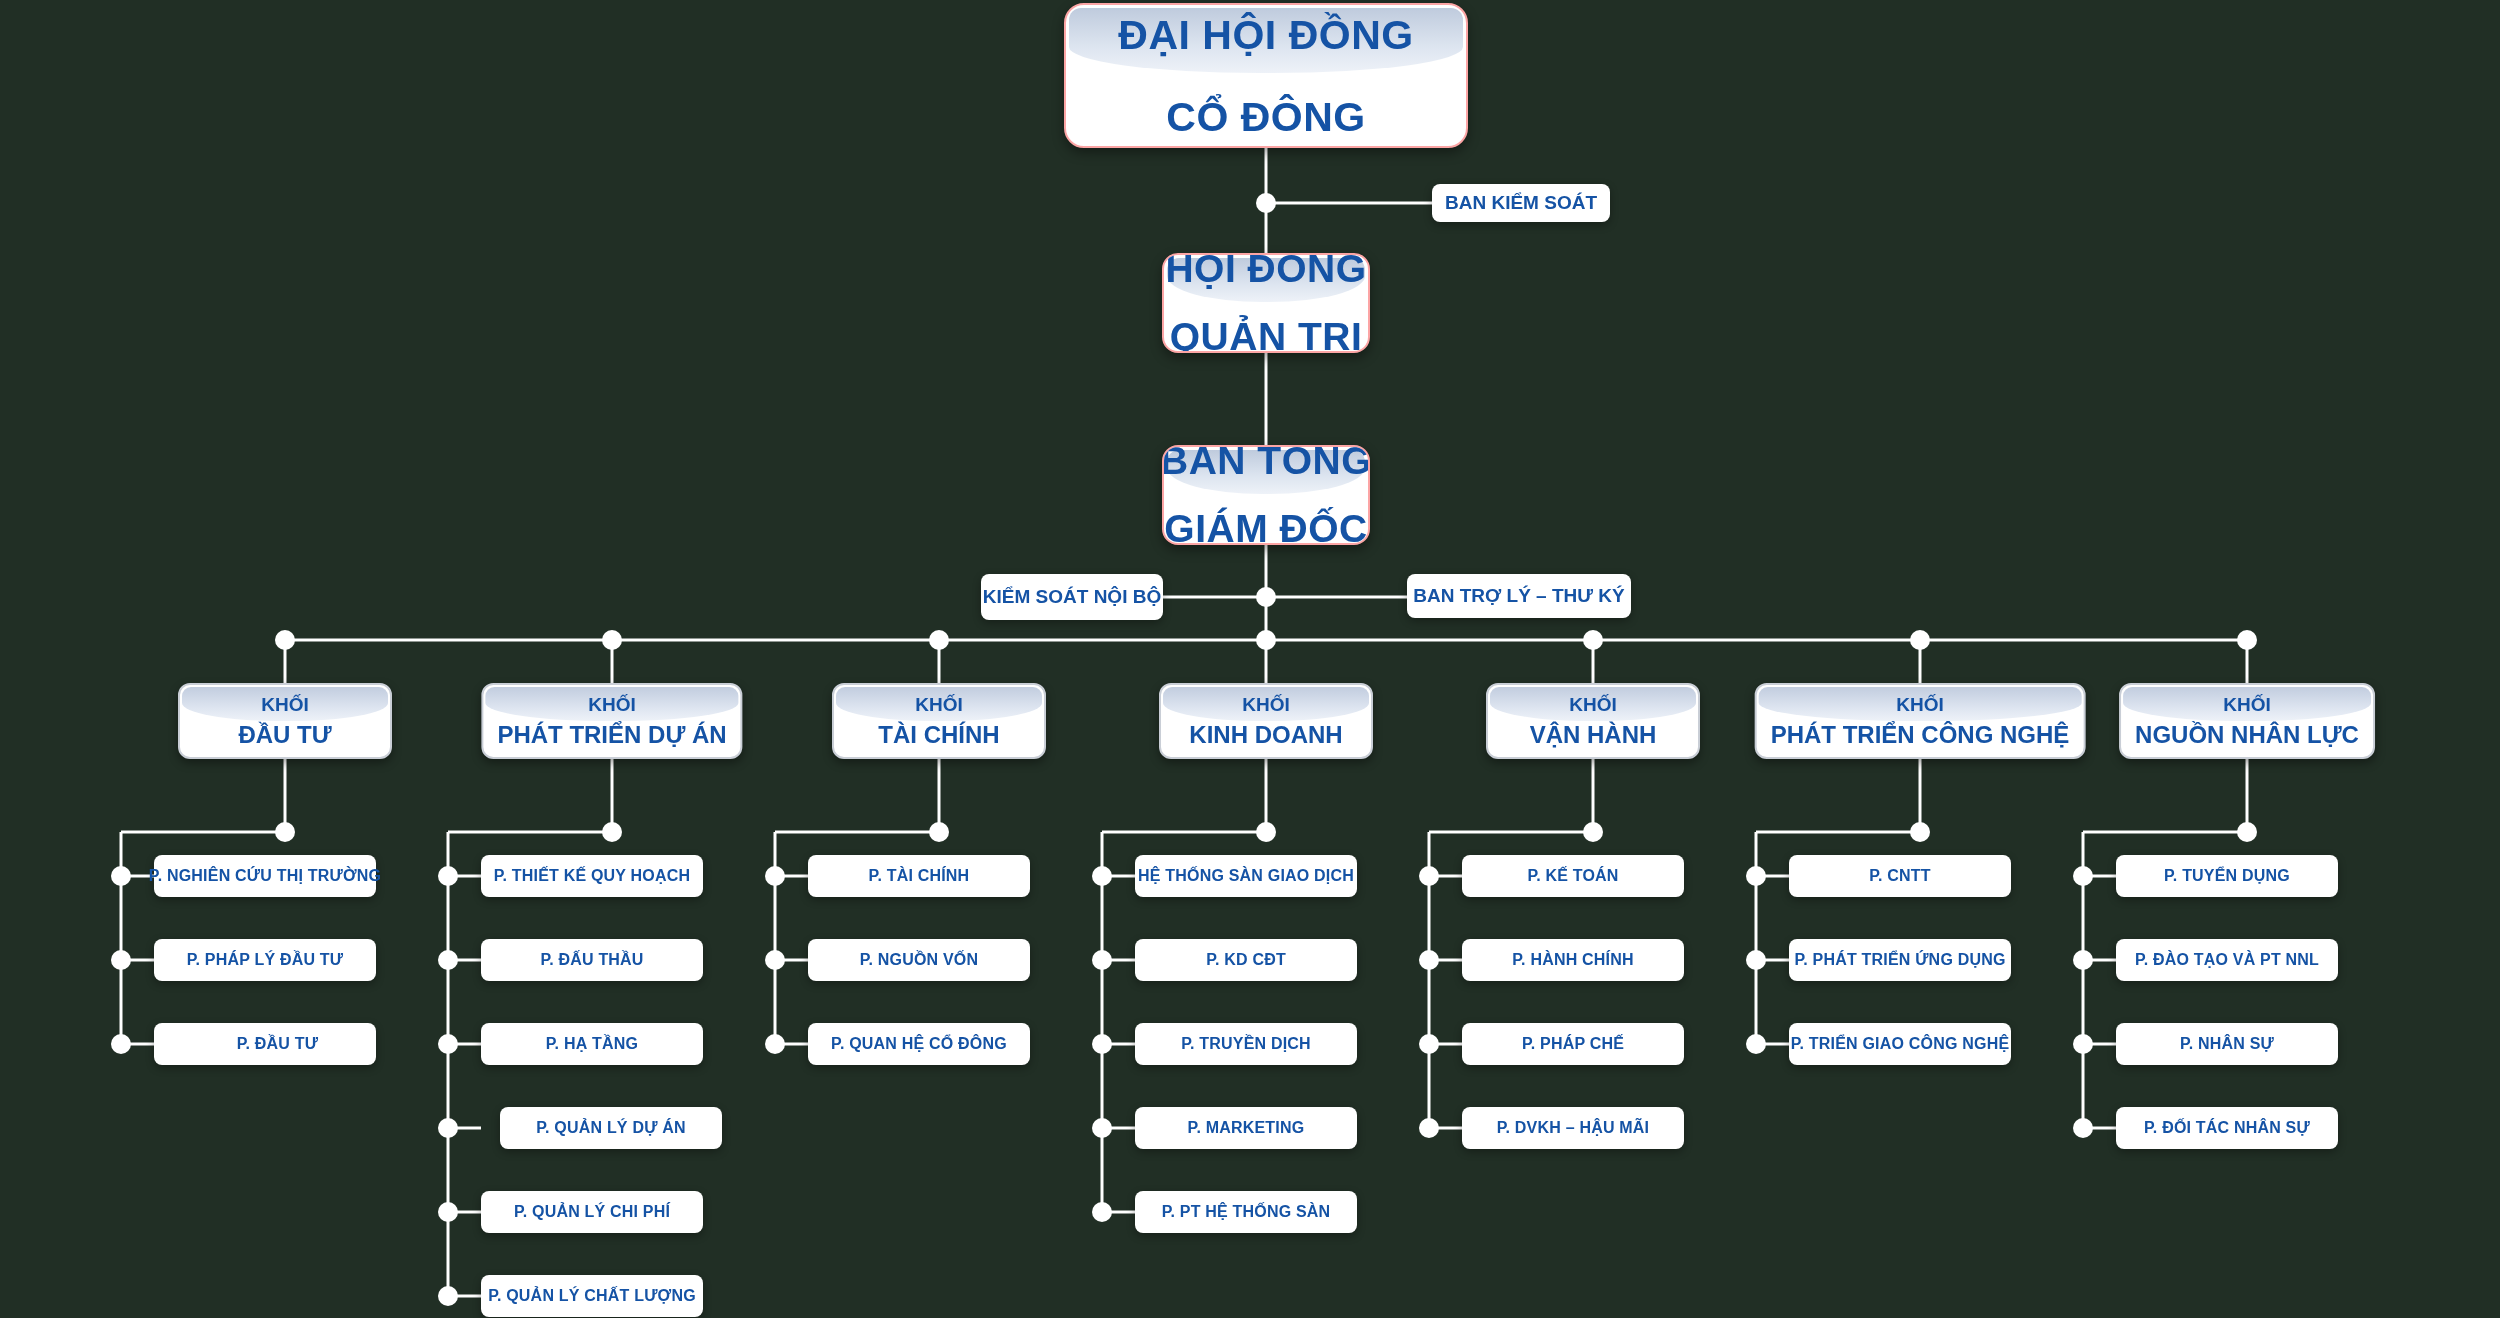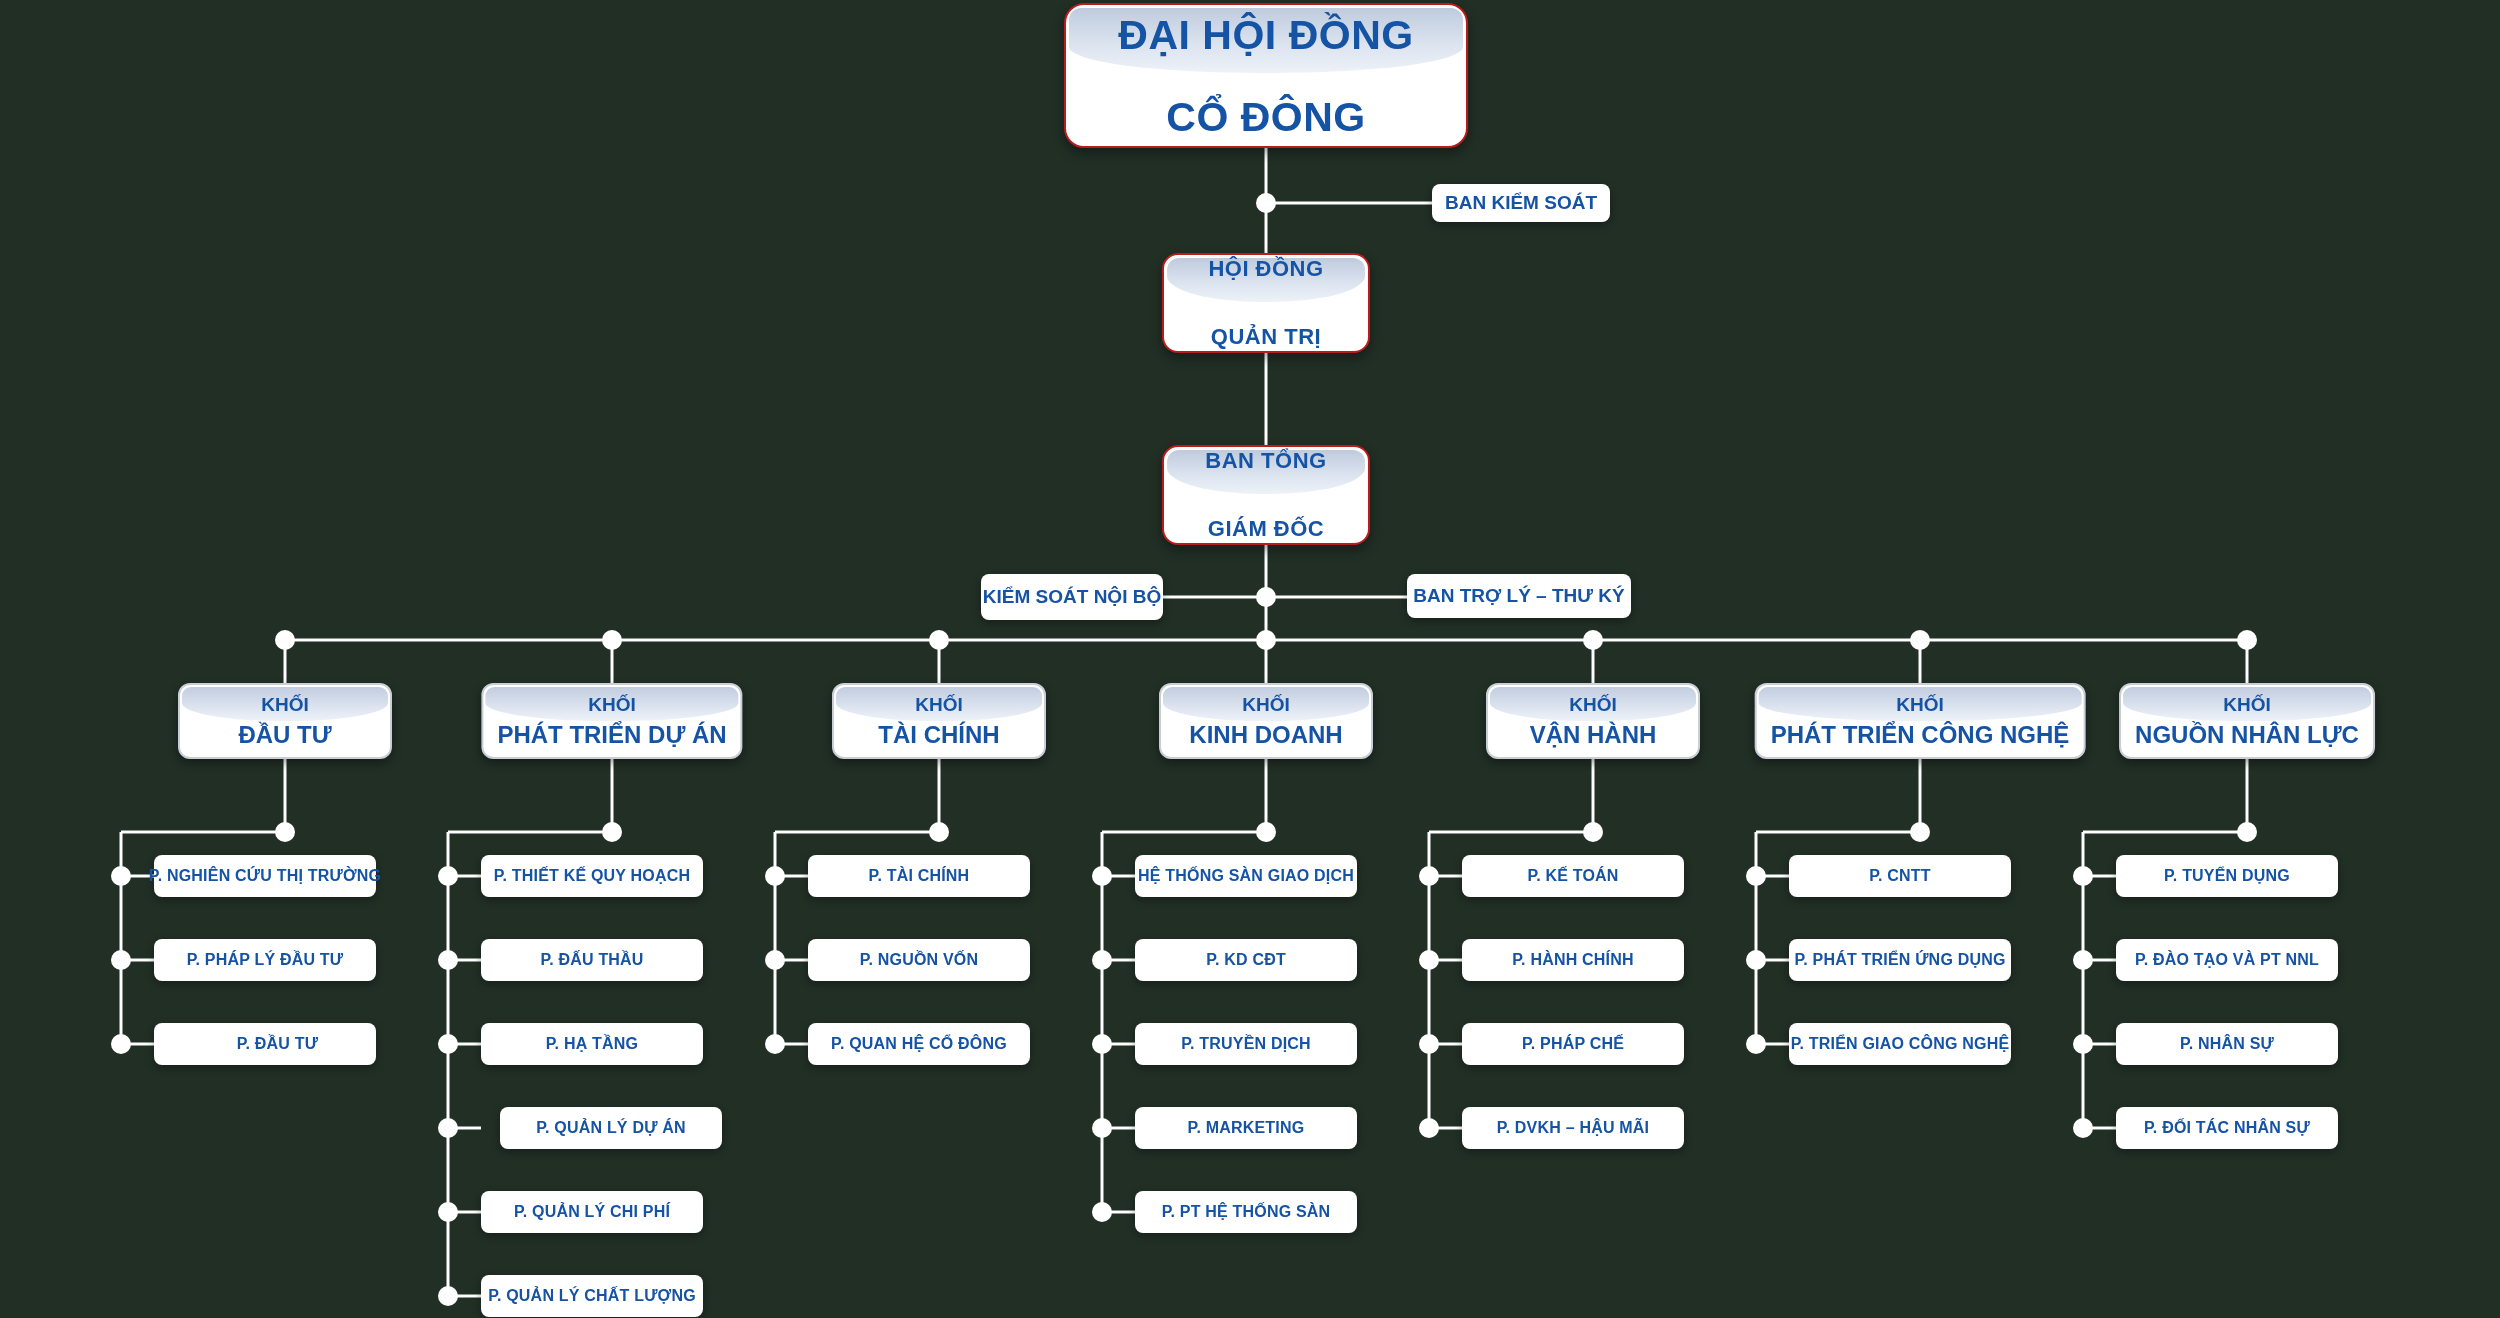--- a/index.html
+++ b/index.html
@@ -7,37 +7,37 @@
     position:relative;width:2500px;height:1318px;overflow:hidden;
     background:var(--bg,#212f25);
     font-family:"Liberation Sans","DejaVu Sans",sans-serif;
     -webkit-font-smoothing:antialiased;
   }
   svg.wires{position:absolute;left:0;top:0;z-index:1;}
   .node{position:absolute;z-index:2;box-sizing:border-box;color:var(--ink,#1553a5);text-align:center;}
 
   
   .gloss{
-    background:#ffffff;border:2px solid #b91c1c;border-radius:16px;
+    background:#ffffff;border:2px solid #fca5a5;border-radius:16px;
     box-shadow:0 5px 12px rgba(0,0,0,.38);
     display:flex;flex-direction:column;justify-content:center;align-items:center;
     overflow:hidden;
     gap:30px;
   }
   .gloss::before{
     content:"";position:absolute;left:3px;right:3px;top:3px;height:46%;
     background:linear-gradient(180deg,#bfcbdd 0%,#dde5f0 60%,#eef2f8 100%);
     border-radius:12px 12px 48% 48% / 12px 12px 26px 26px;
     z-index:0;
   }
   .gloss .t{position:relative;z-index:1;font-weight:700;letter-spacing:.5px;white-space:nowrap;}
 
   .tier1{border-radius:20px;}
   .tier1 .t{font-size:41px;line-height:52px;}
-  .tier23 .t{font-size:22px;line-height:38px;}
+  .tier23 .t{font-size:39px;line-height:38px;}
 
   
   .pill{
     background:#ffffff;border-radius:8px;box-shadow:0 3px 8px rgba(0,0,0,.32);
     display:flex;align-items:center;justify-content:center;
     font-weight:700;white-space:nowrap;
   }
   .side-label{font-size:19px;}
 
   

